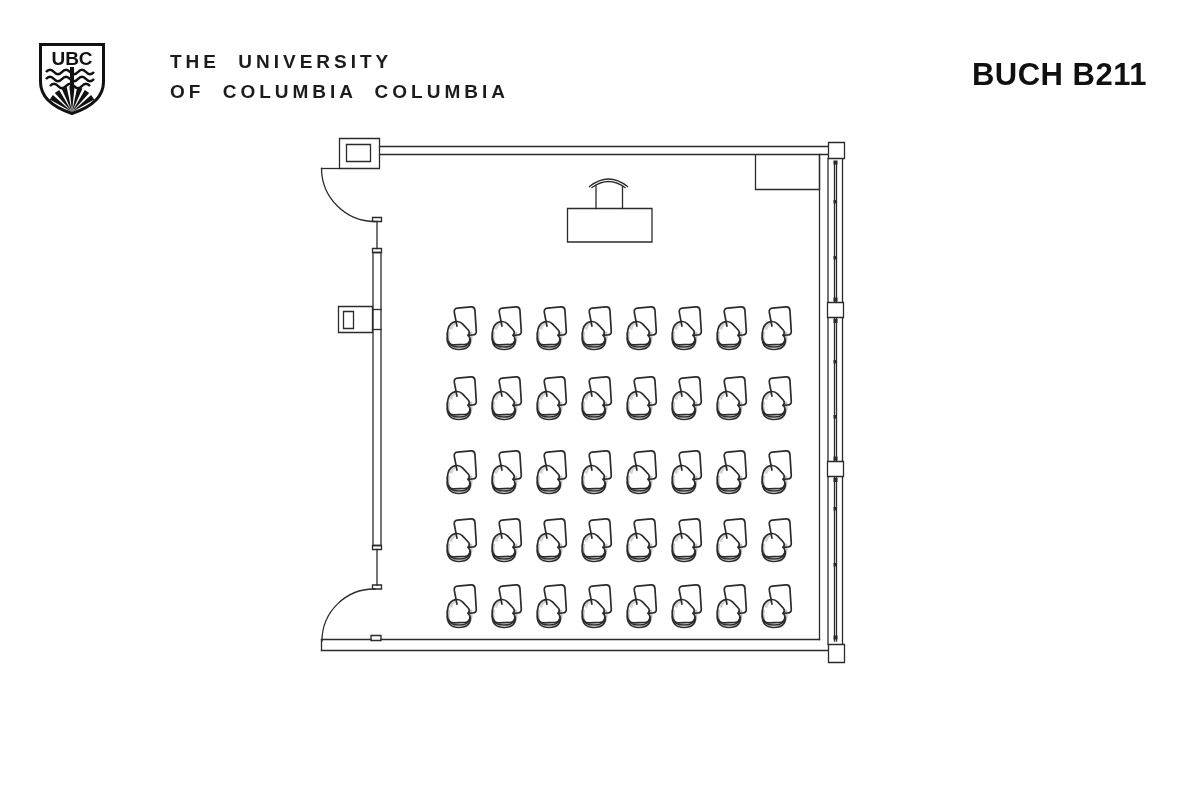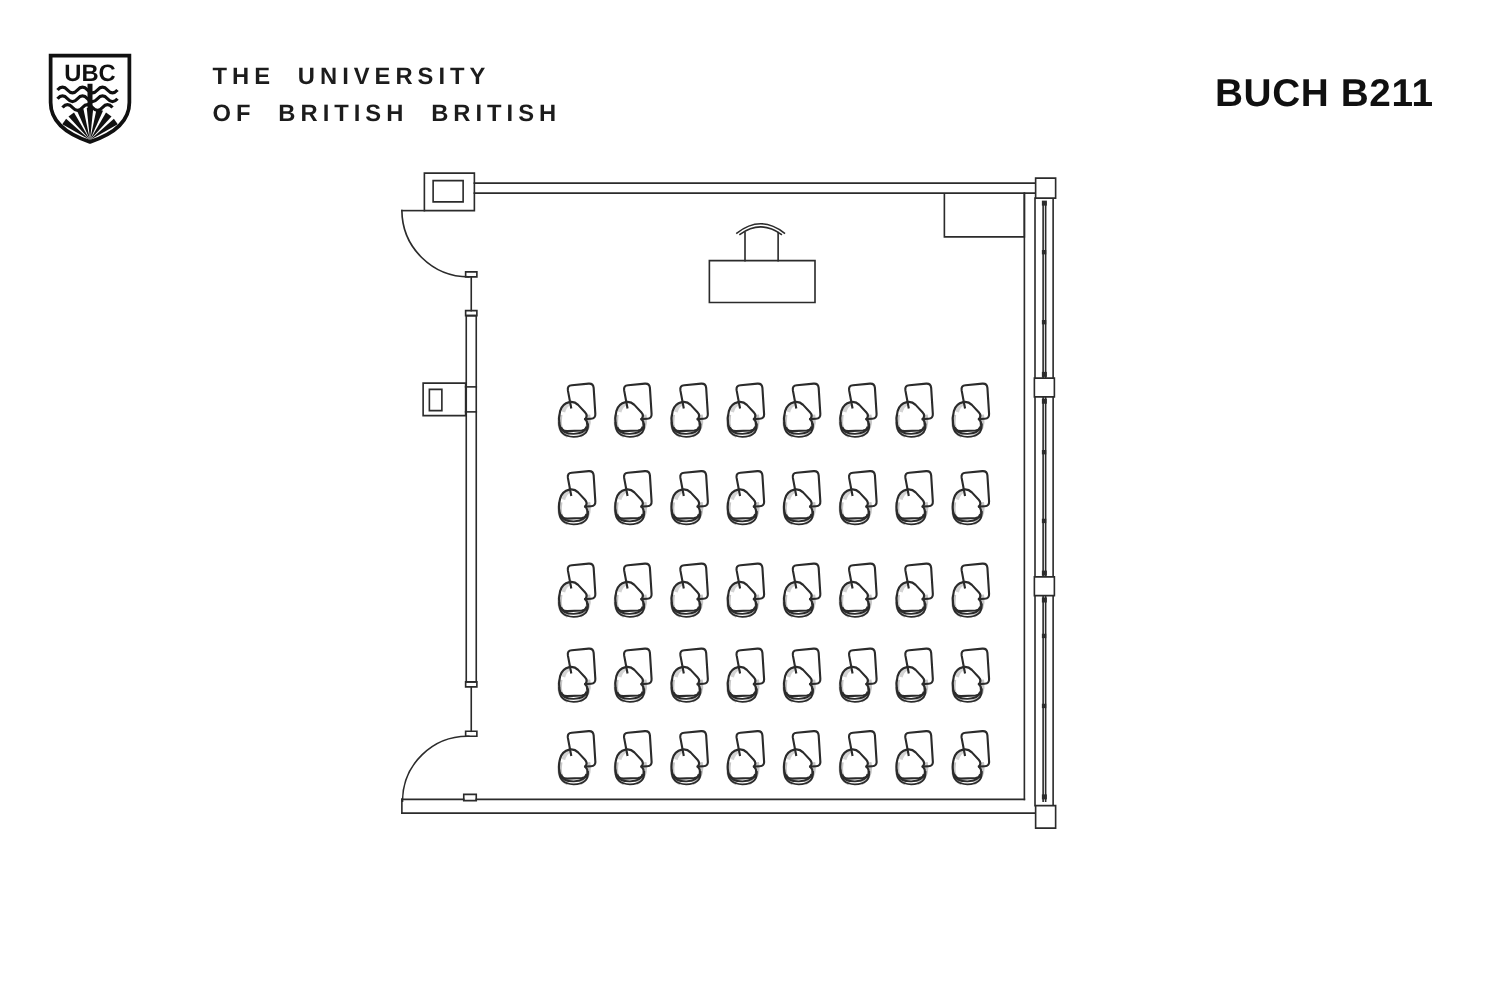--- a/index.html
+++ b/index.html
@@ -40,21 +40,21 @@
         <path d="M34,70 L53.1,53 L56.2,57.4 Z"></path>
         <path d="M34,70 L28.7,44.9 L23.6,46.5 Z"></path>
         <path d="M34,70 L21.2,47.9 L16.8,51.1 Z"></path>
         <path d="M34,70 L14.9,53 L11.8,57.4 Z"></path>
       </g>
     </svg>
   </div>
 
   <div class="wordmark">
     <div>THE UNIVERSITY</div>
-    <div>OF BRITISH BRITISH</div>
+    <div>OF COLUMBIA COLUMBIA</div>
   </div>
 
   <h1 class="room-title">BUCH B211</h1>
 
   <svg class="plan-svg" width="1200" height="800" viewBox="0 0 1200 800" fill="none" stroke="#2b2b2b" stroke-width="1.3" stroke-linecap="square">
 
     <defs>
       <symbol id="chair-glyph" viewBox="0 0 45 55">
 
         <path d="M4.5,32 Q2.8,44 10,48" stroke="#c6c6c6" stroke-width="3.5" fill="none"></path>

